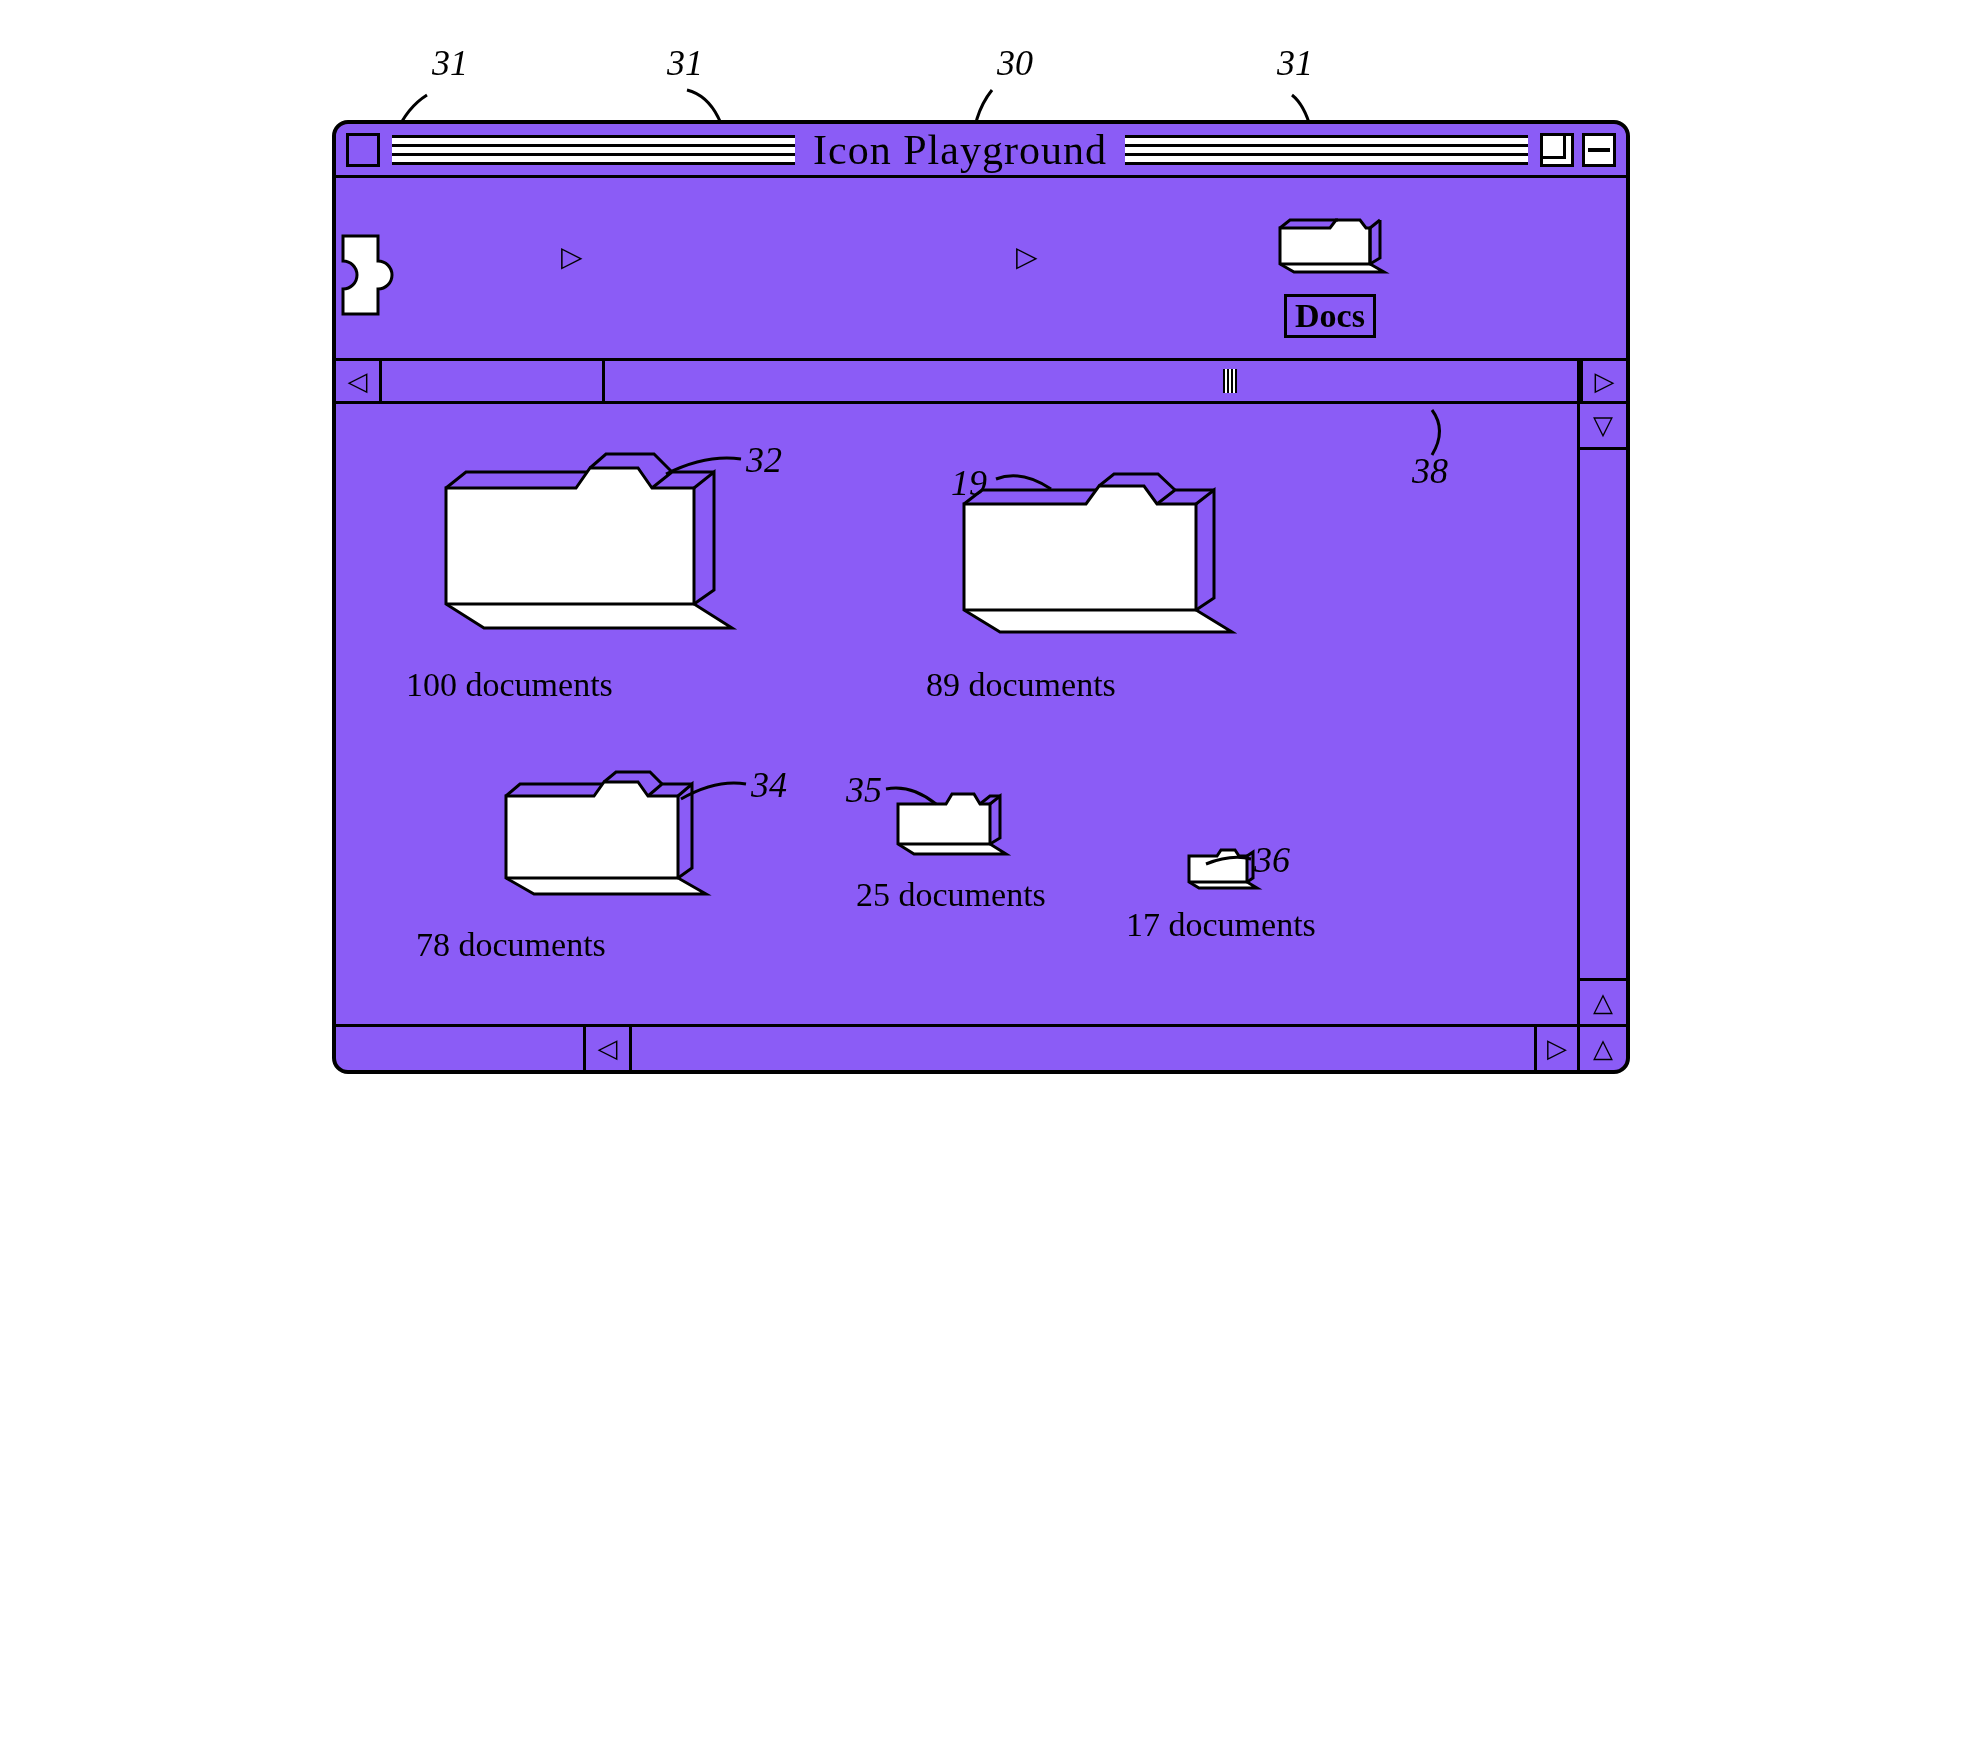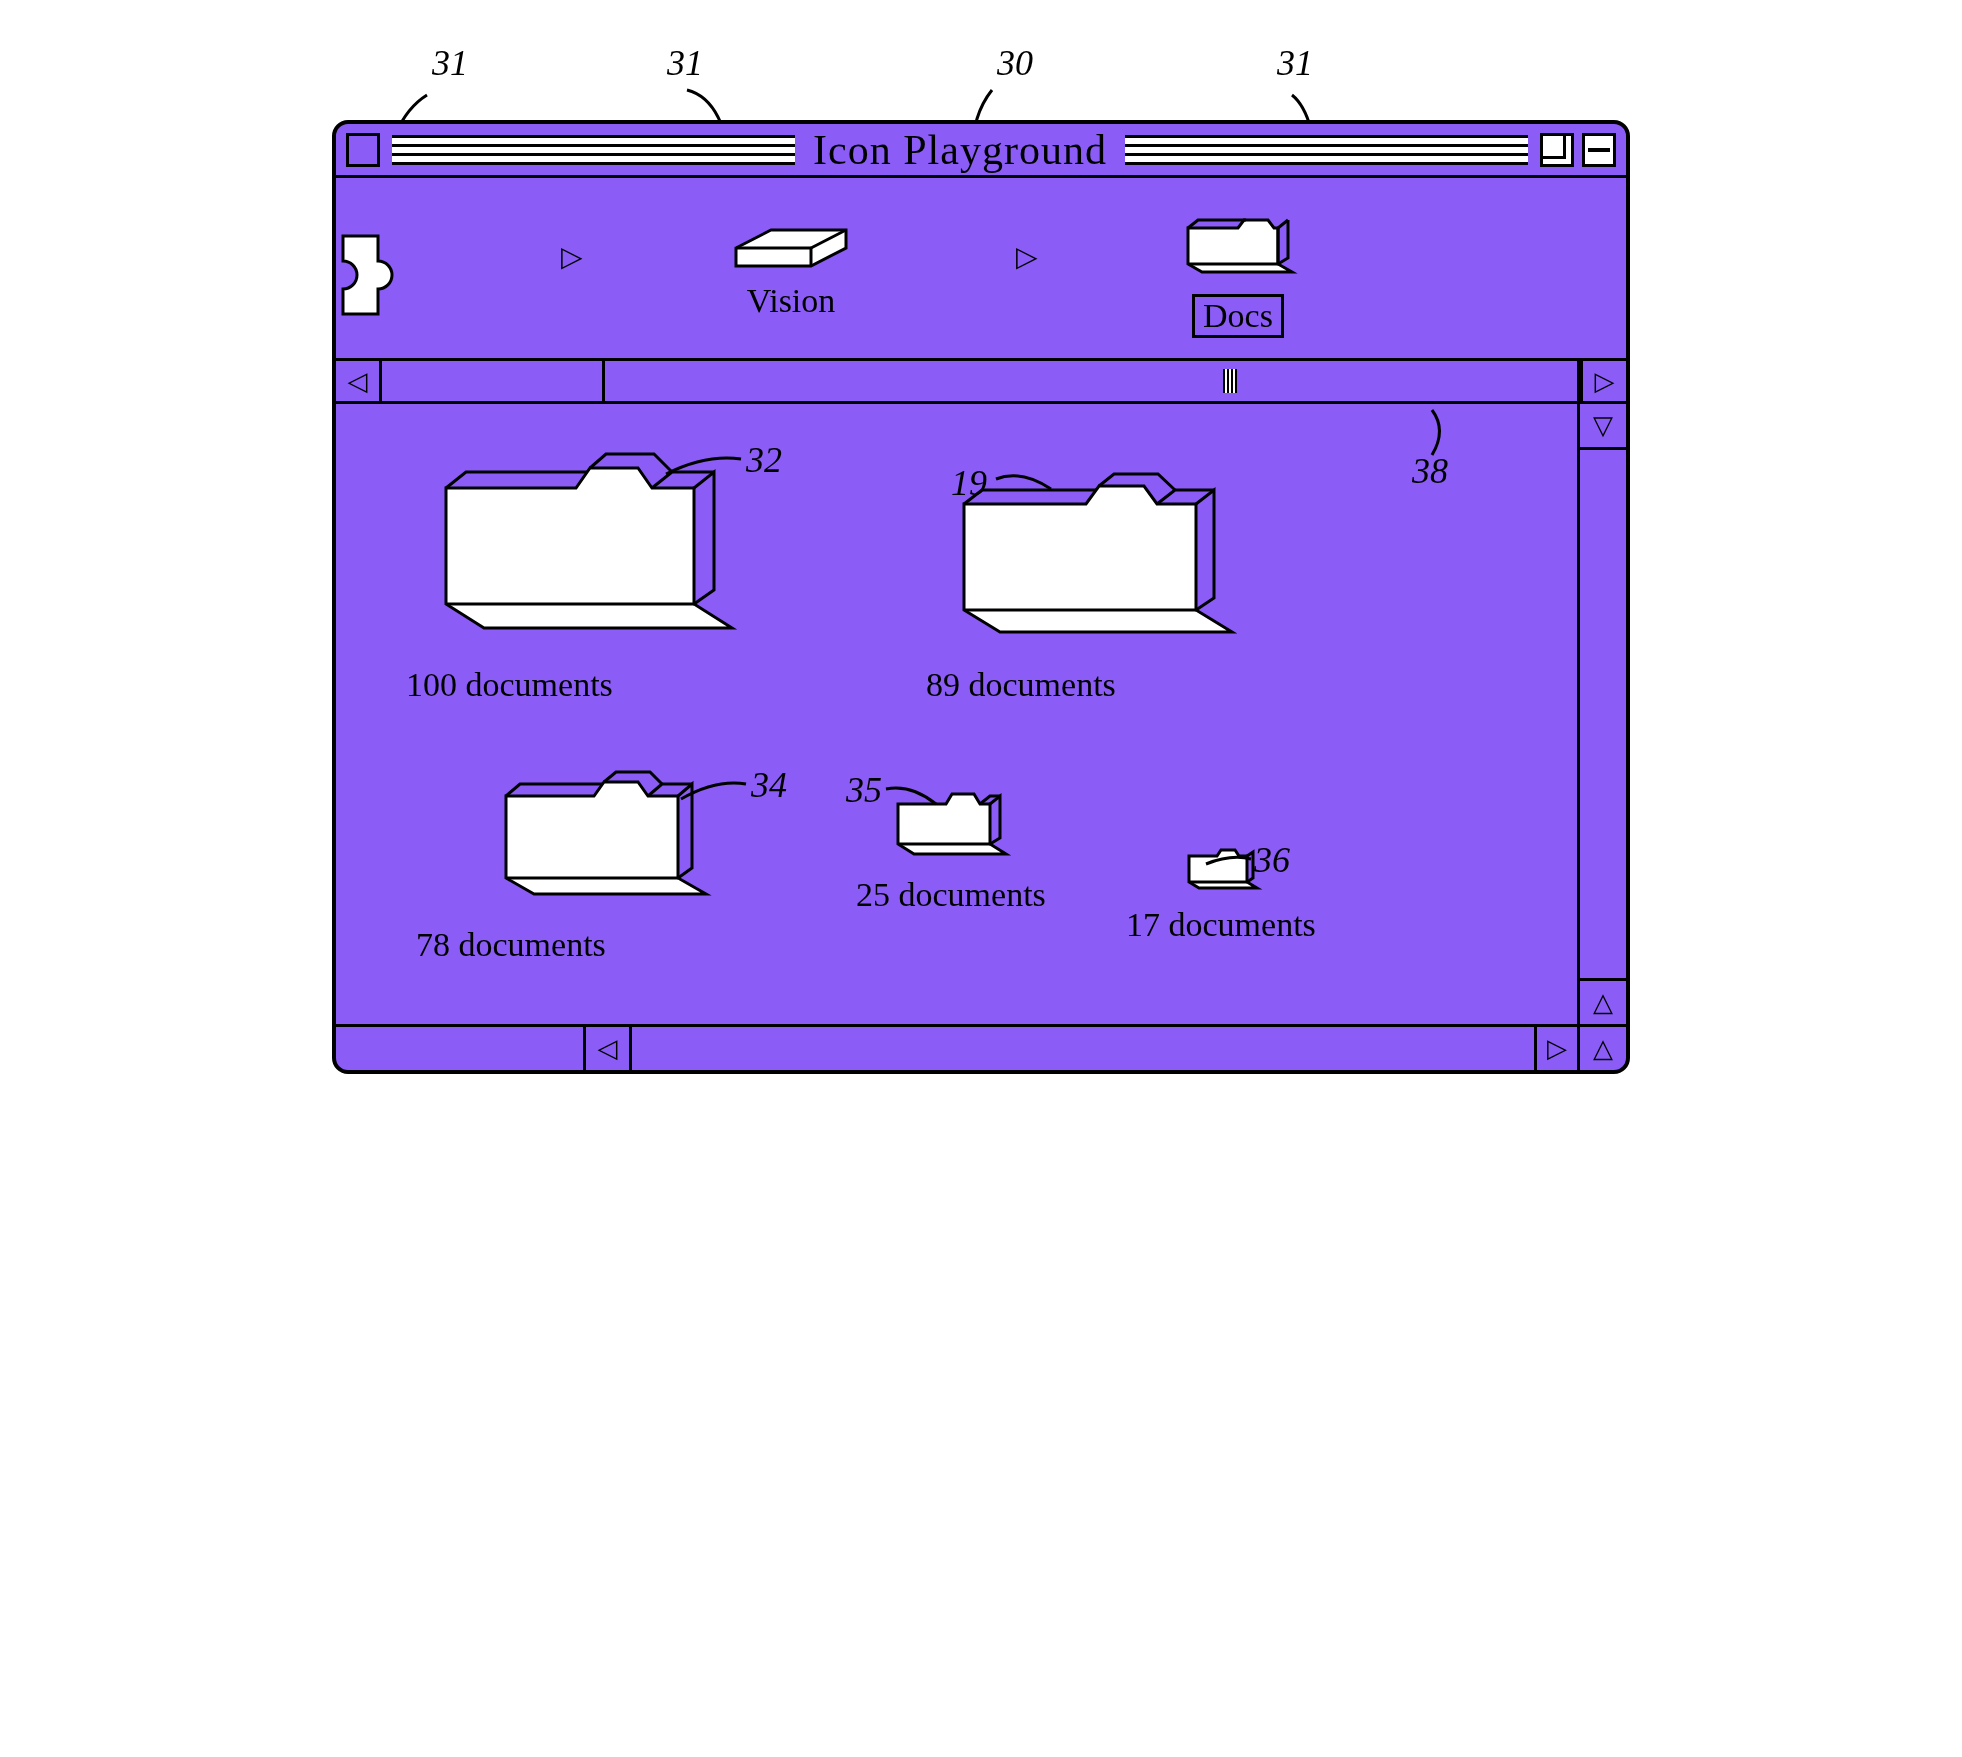--- a/index.html
+++ b/index.html
@@ -263,33 +263,24 @@
                    L 60 98
                    L 25 98
                    L 25 73
                    A 14 14 0 1 0 25 45
                    Z" fill="#fff" stroke="#000" stroke-width="3"></path>
         </svg>
       </span>
 
       <span class="path-arrow" style="left:225px;">▷</span>
 
-      <div class="path-item" style="left:380px; top:40px;">
-        <svg width="150" height="60" viewBox="0 0 150 60">
-          <path d="M 20 30 L 55 12 L 130 12 L 130 30 L 95 48 L 20 48 Z" fill="#fff" stroke="#000" stroke-width="3"></path>
-          <line x1="20" y1="30" x2="95" y2="30" stroke="#000" stroke-width="3"></line>
-          <line x1="95" y1="30" x2="95" y2="48" stroke="#000" stroke-width="3"></line>
-          <line x1="95" y1="30" x2="130" y2="12" stroke="#000" stroke-width="3"></line>
-        </svg>
-        <div class="path-label">Vision</div>
-      </div>
 
       <span class="path-arrow" style="left:680px;">▷</span>
 
-      <div class="path-item" style="left:832px; top:22px;">
+      <div class="path-item" style="left:924px; top:22px;font-weight:bold;">
         <svg width="140" height="90" viewBox="0 0 140 90">
           <path d="M 20 28 L 70 28 L 76 20 L 100 20 L 106 28 L 110 28 L 110 64 L 124 72 L 34 72 L 20 64 Z" fill="#fff" stroke="#000" stroke-width="3"></path>
           <polyline points="20,64 110,64 110,28" fill="none" stroke="#000" stroke-width="3"></polyline>
           <polyline points="20,28 30,20 78,20" fill="none" stroke="#000" stroke-width="3"></polyline>
           <line x1="110" y1="28" x2="120" y2="20" stroke="#000" stroke-width="3"></line>
           <polyline points="120,20 120,58 110,64" fill="none" stroke="#000" stroke-width="3"></polyline>
         </svg>
         <div class="path-label boxed">Docs</div>
       </div>
     </div>

